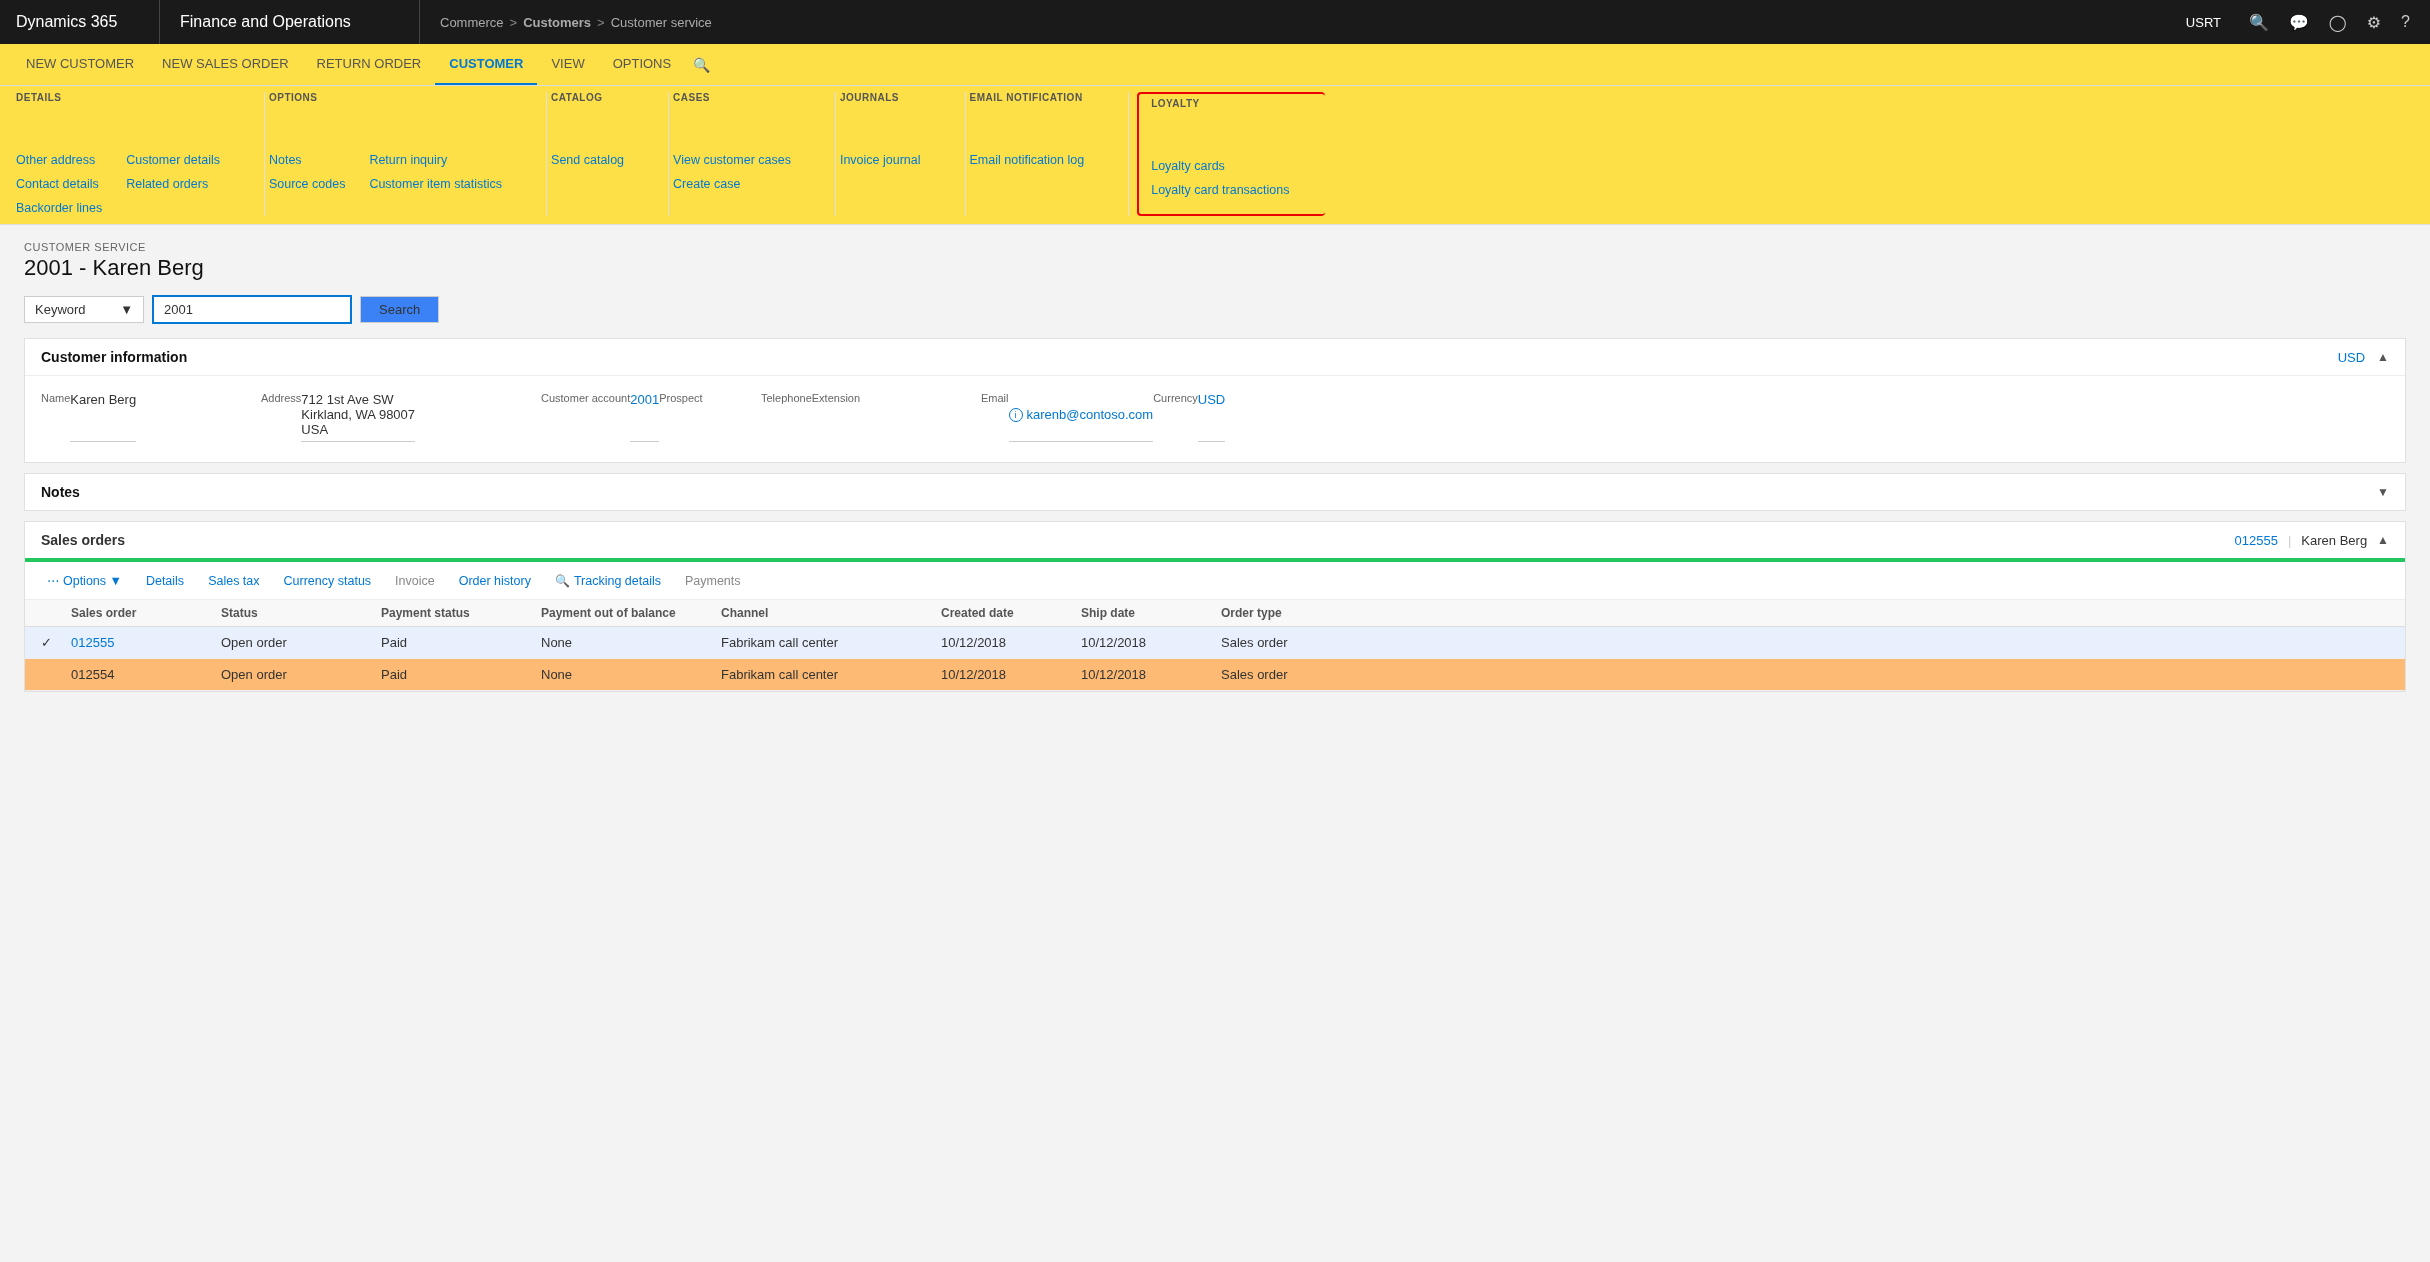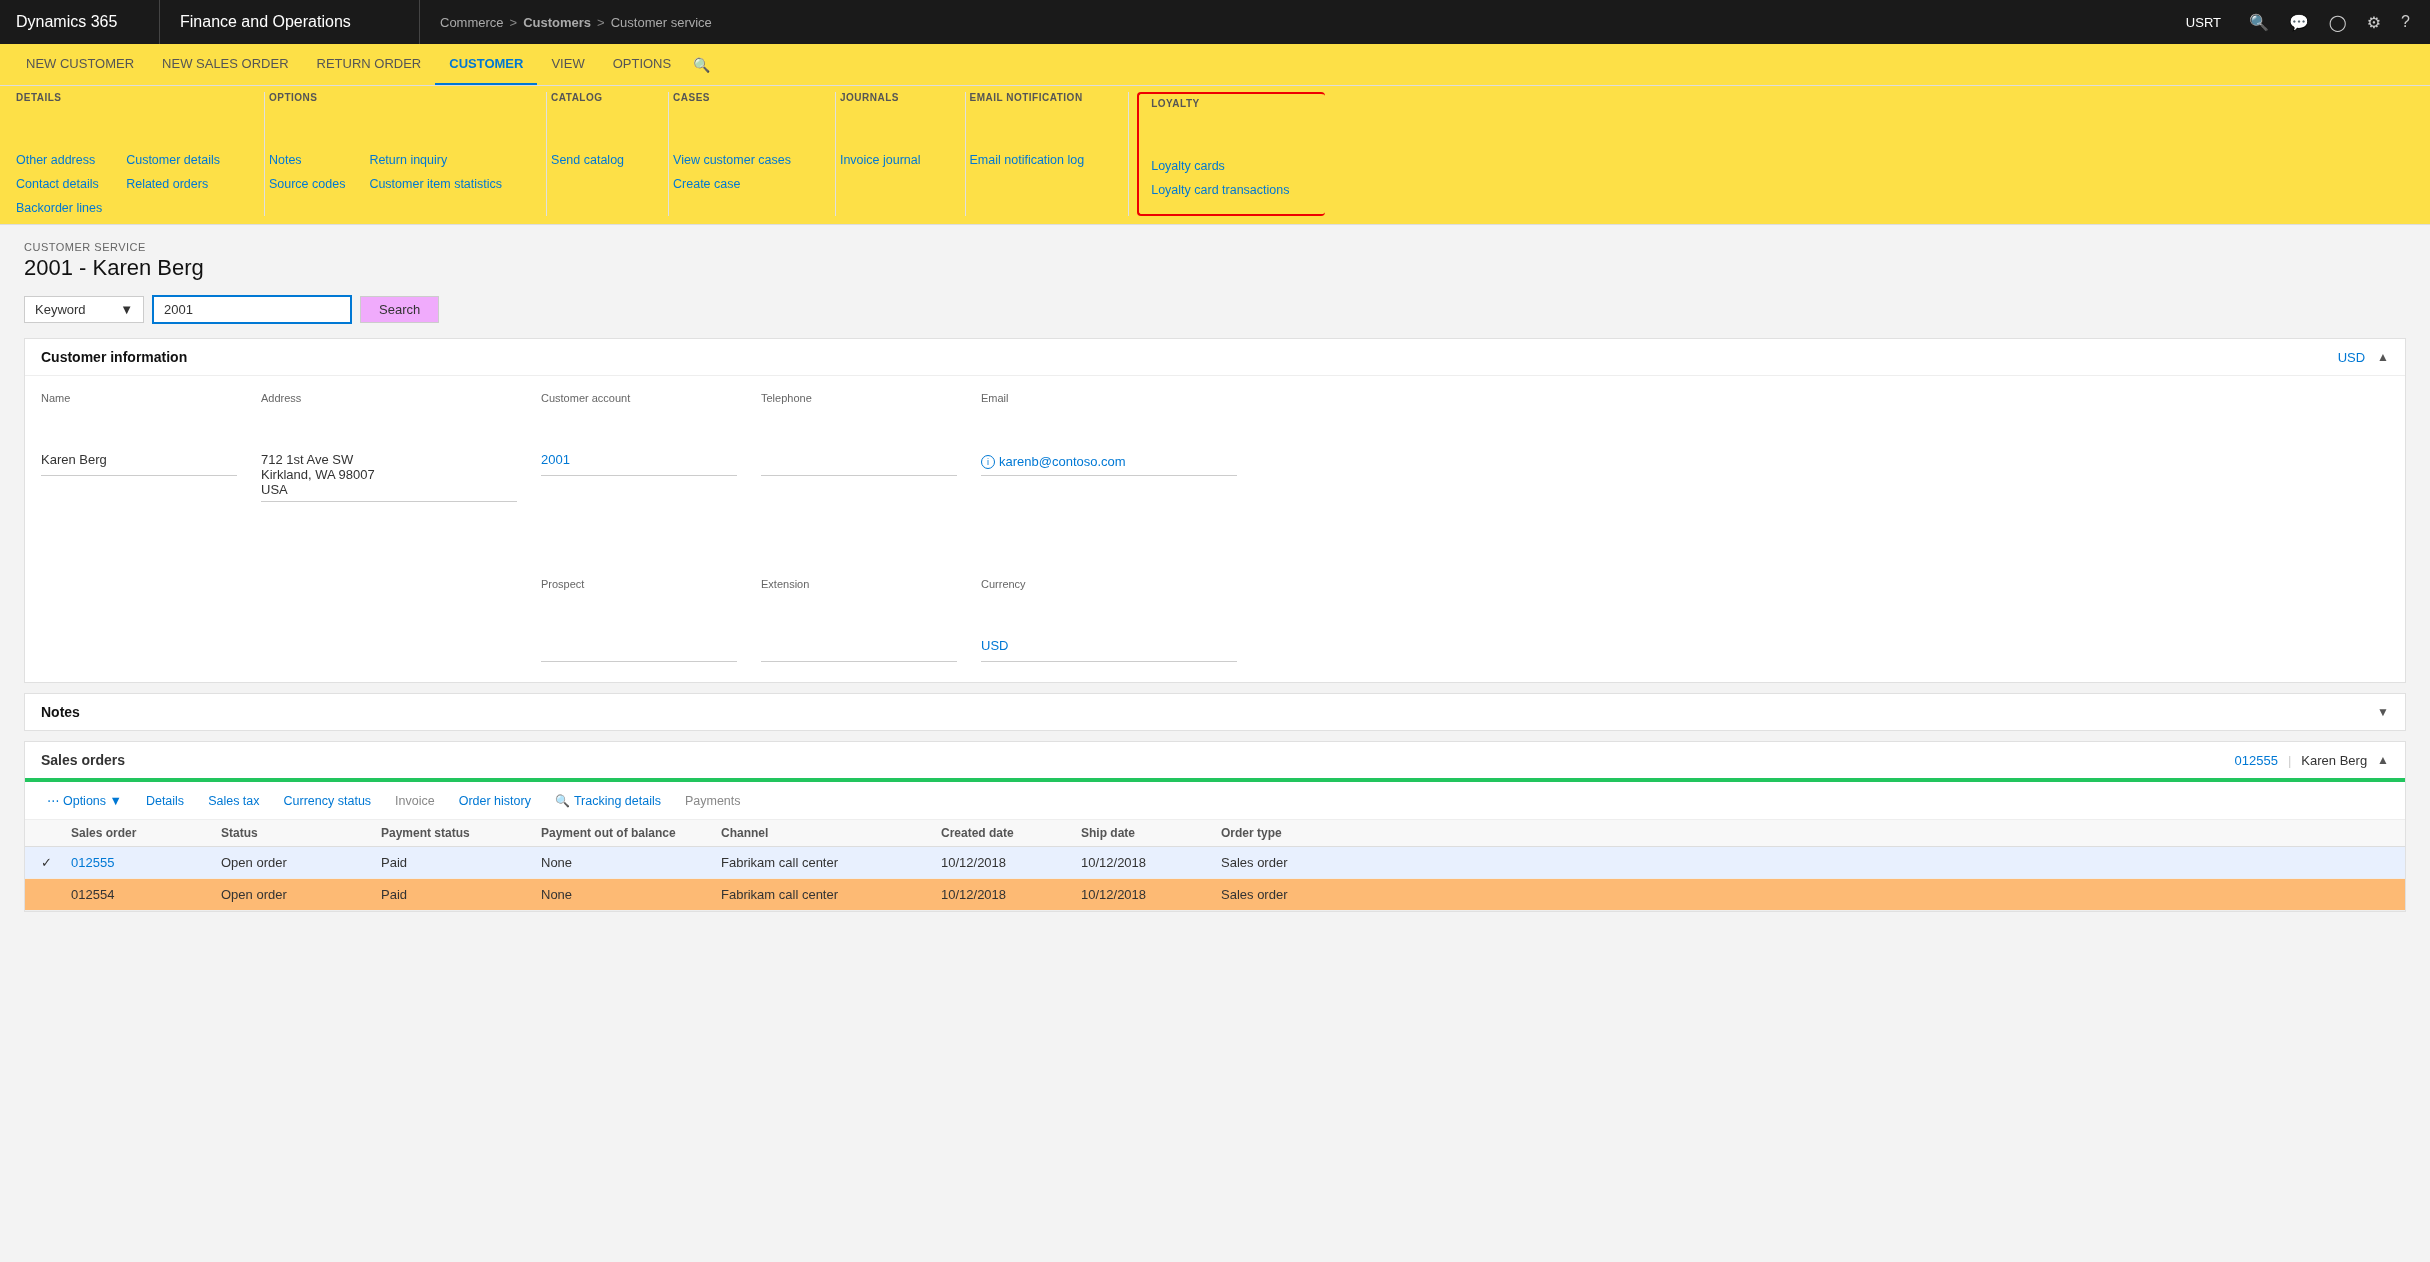--- a/index.html
+++ b/index.html
@@ -190,21 +190,21 @@
     }
     .search-input {
       border: 2px solid #0078d4;
       padding: 5px 10px;
       font-size: 13px;
       min-width: 180px;
       outline: none;
       color: #333;
     }
     .search-button {
-      background: #f0abfc;
+      background: #3b82f6;
       border: 1px solid #ccc;
       padding: 5px 18px;
       font-size: 13px;
       cursor: pointer;
       color: #333;
     }
 
     
     .section-card {
       background: #fff;
@@ -241,23 +241,22 @@
 
     
     .customer-info-grid {
       display: grid;
       grid-template-columns: 220px 280px 220px 220px 280px;
       gap: 0;
       padding: 16px 16px 20px 16px;
     }
     .field-group {
       display: flex;
-      flex-direction: column;
+      flex-direction: row;
       padding-right: 24px;
-      gap: 44px;
     }
     .field-label {
       font-size: 11px;
       color: #666;
       margin-bottom: 4px;
     }
     .field-value {
       font-size: 13px;
       color: #333;
       border-bottom: 1px solid #ccc;

